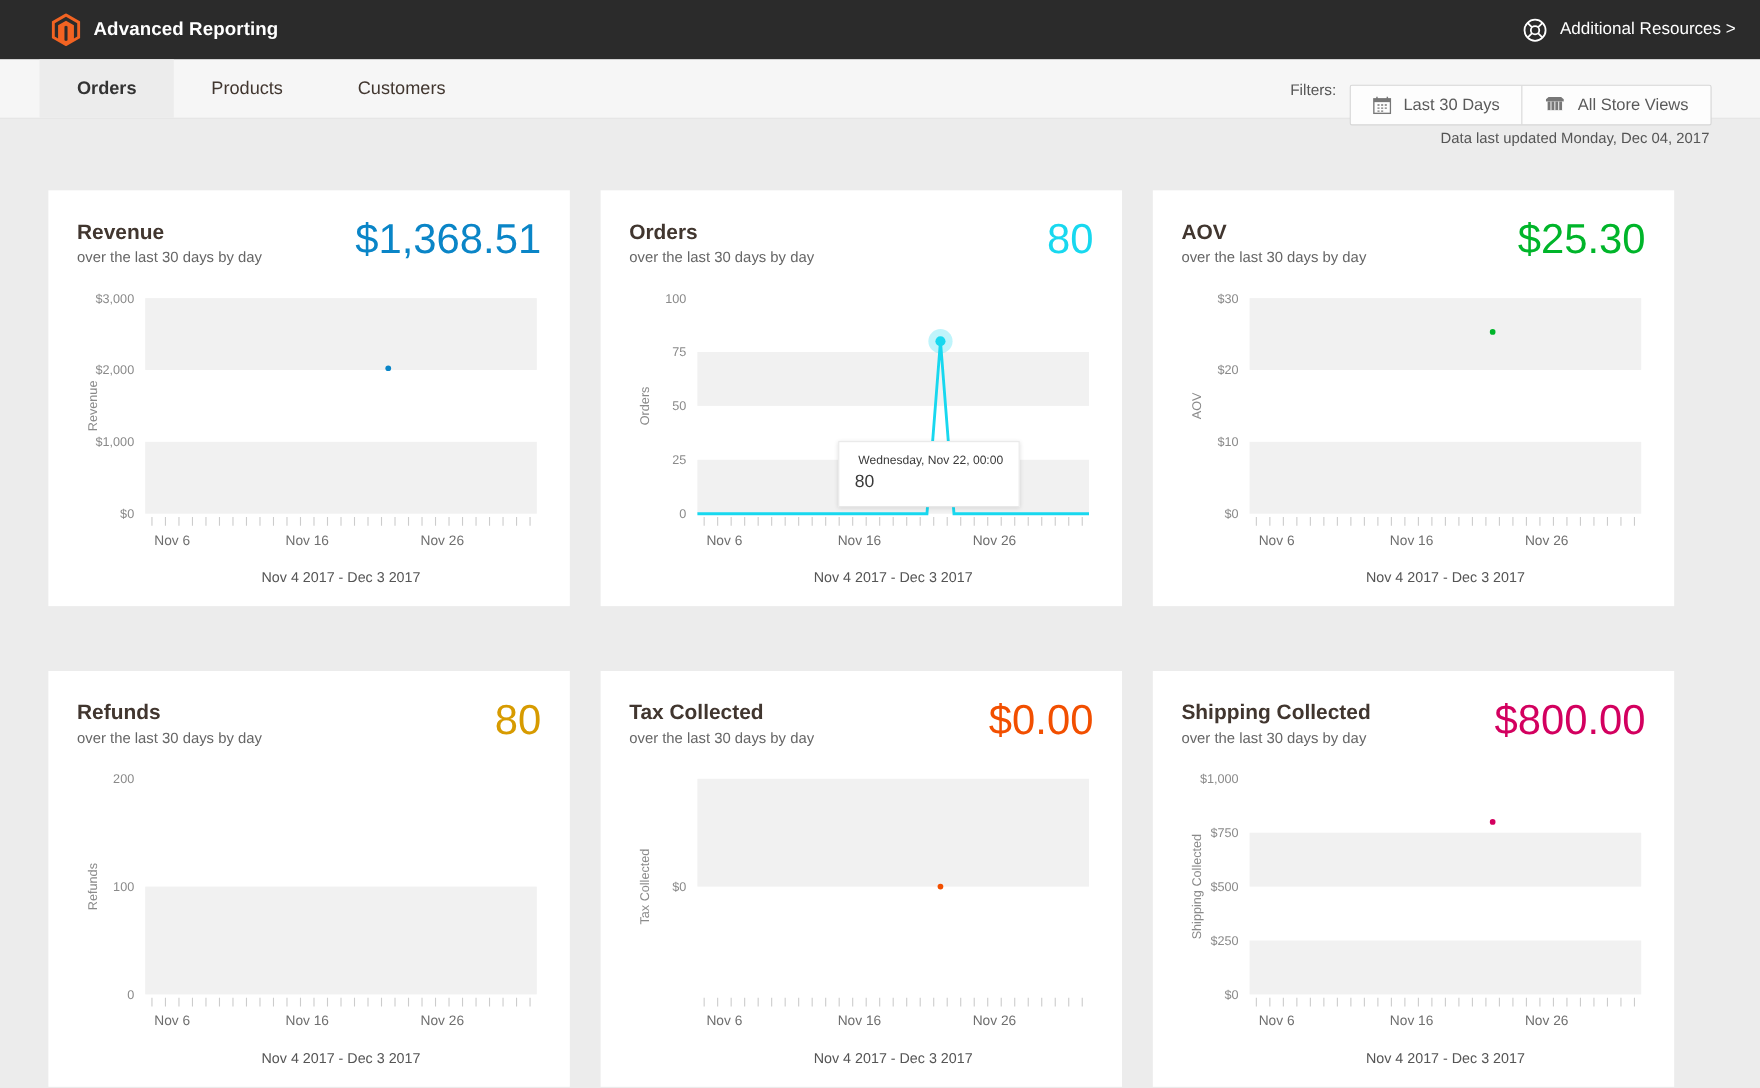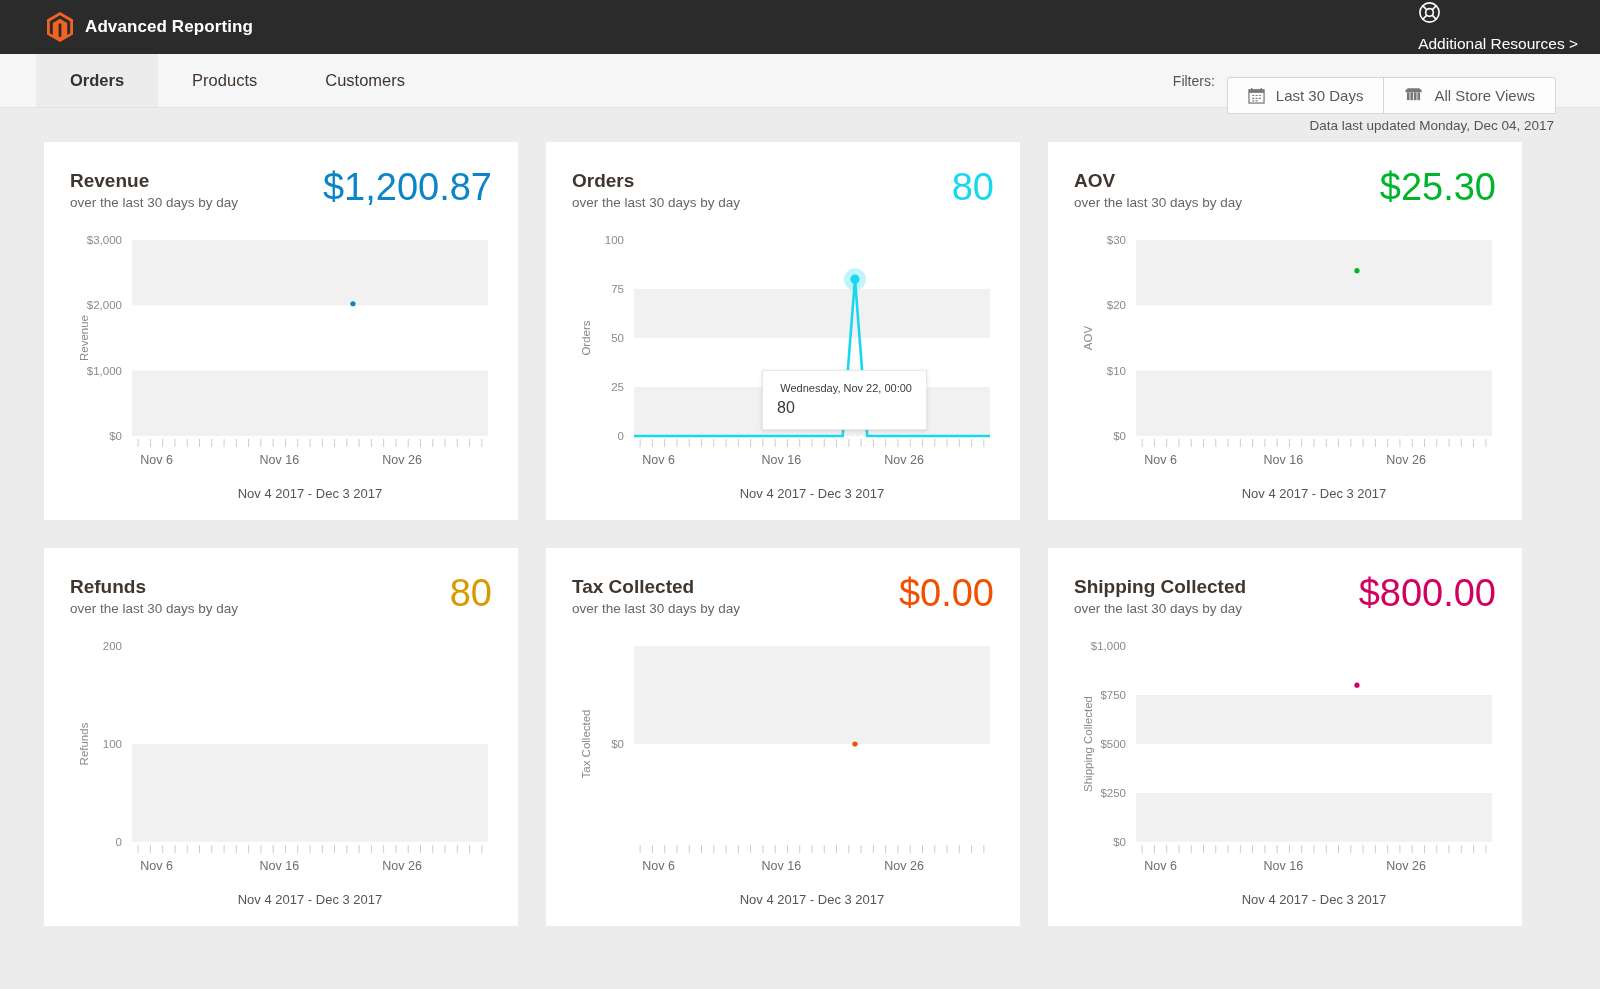--- a/index.html
+++ b/index.html
@@ -21,24 +21,23 @@
   }
   .brand { display: flex; align-items: center; gap: 12px; margin-left: 15px; }
   .brand-title {
     color: #ffffff;
     font-size: 17px;
     font-weight: bold;
     letter-spacing: .1px;
   }
   .magento-logo { width: 26px; height: 30px; display:block; }
   .resources {
-    display: flex; gap: 11px;
+    display: flex; align-items: center; gap: 11px;
     color: #ffffff; font-size: 15.5px;
     cursor: pointer;
-    flex-direction: column;
   }
   .resources svg { display:block; }
 
   
   .tabbar {
     height: 54px;
     background: #f6f6f6;
     border-bottom: 1px solid #e3e3e3;
     display: flex;
     align-items: stretch;
@@ -95,20 +94,21 @@
     display: grid;
     grid-template-columns: repeat(3, 474px);
     gap: 28px;
     padding: 0 44px;
   }
   .card {
     background: #ffffff;
     height: 378px;
     padding: 28px 26px 16px 26px;
     position: relative;
+    margin-top: 31px;
   }
   .card-head {
     display: flex; align-items: flex-start; justify-content: space-between;
   }
   .card-title {
     font-size: 19px; font-weight: bold; color: #41362f;
     line-height: 1.15;
   }
   .card-sub {
     font-size: 13.5px; color: #666; margin-top: 3px;
@@ -219,21 +219,21 @@
 </div>
 
 <div class="grid">
 
   <div class="card">
     <div class="card-head">
       <div>
         <div class="card-title">Revenue</div>
         <div class="card-sub">over the last 30 days by day</div>
       </div>
-      <div class="card-value" style="color:#0a85c7">$1,200.87</div>
+      <div class="card-value" style="color:#0a85c7">$1,368.51</div>
     </div>
     <div class="chart">
         <svg viewBox="0 0 426 280" preserveAspectRatio="none">
           <rect class="band" x="62" y="14" width="356" height="65.33333333333334"></rect>
           <rect class="band" x="62" y="144.66666666666669" width="356" height="65.33333333333331"></rect>
           <text class="ax-label" x="52" y="18" text-anchor="end">$3,000</text>
           <text class="ax-label" x="52" y="83.33333333333334" text-anchor="end">$2,000</text>
           <text class="ax-label" x="52" y="148.66666666666669" text-anchor="end">$1,000</text>
           <text class="ax-label" x="52" y="214" text-anchor="end">$0</text>
           <text class="ax-title" transform="rotate(-90 18 112)" x="18" y="112" text-anchor="middle">Revenue</text>

